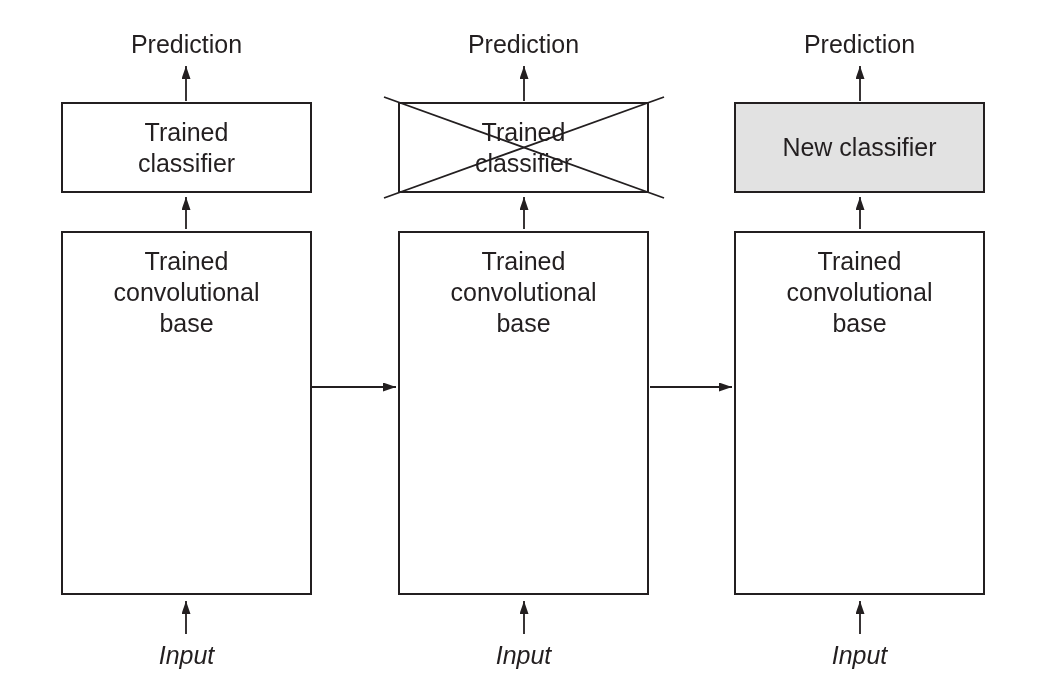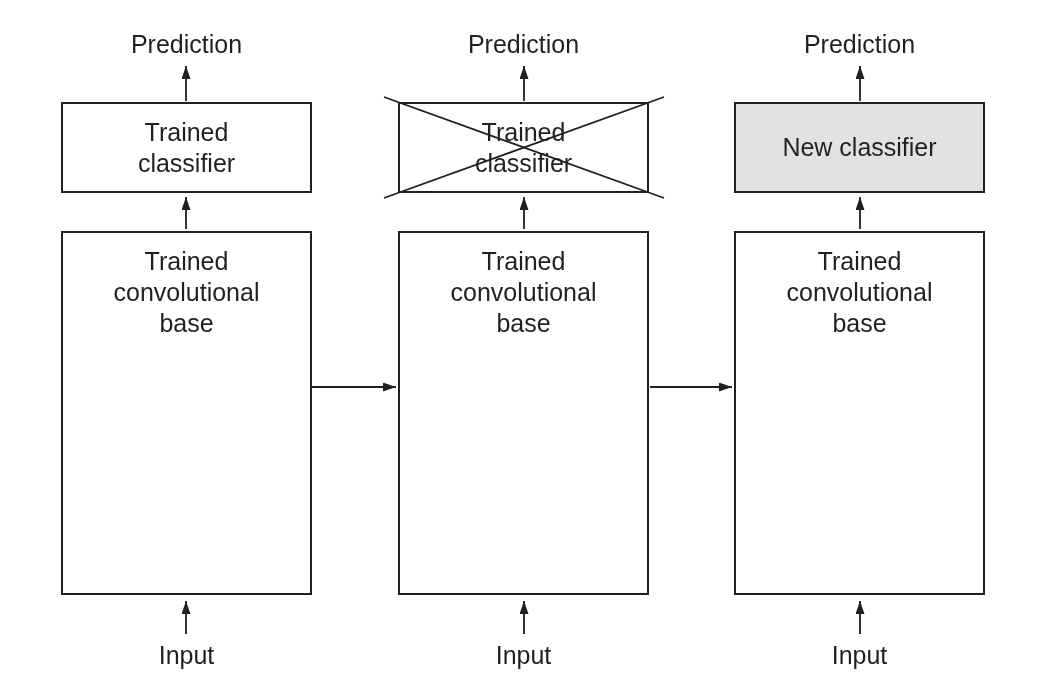--- a/index.html
+++ b/index.html
@@ -18,21 +18,21 @@
   .c3 { left: 734px; width: 251px; }
 
   .col-label {
     position: absolute;
     text-align: center;
     font-size: 25px;
     line-height: 31px;
     white-space: nowrap;
   }
   .pred  { top: 29px; }
-  .input { top: 640px; }
+  .input { top: 640px; font-style: italic; }
 
   .box {
     position: absolute;
     box-sizing: border-box;
     border: 2px solid #231f20;
     background: #ffffff;
     display: flex;
     justify-content: center;
   }
   .classifier { top: 102px; height: 91px; align-items: center; }

